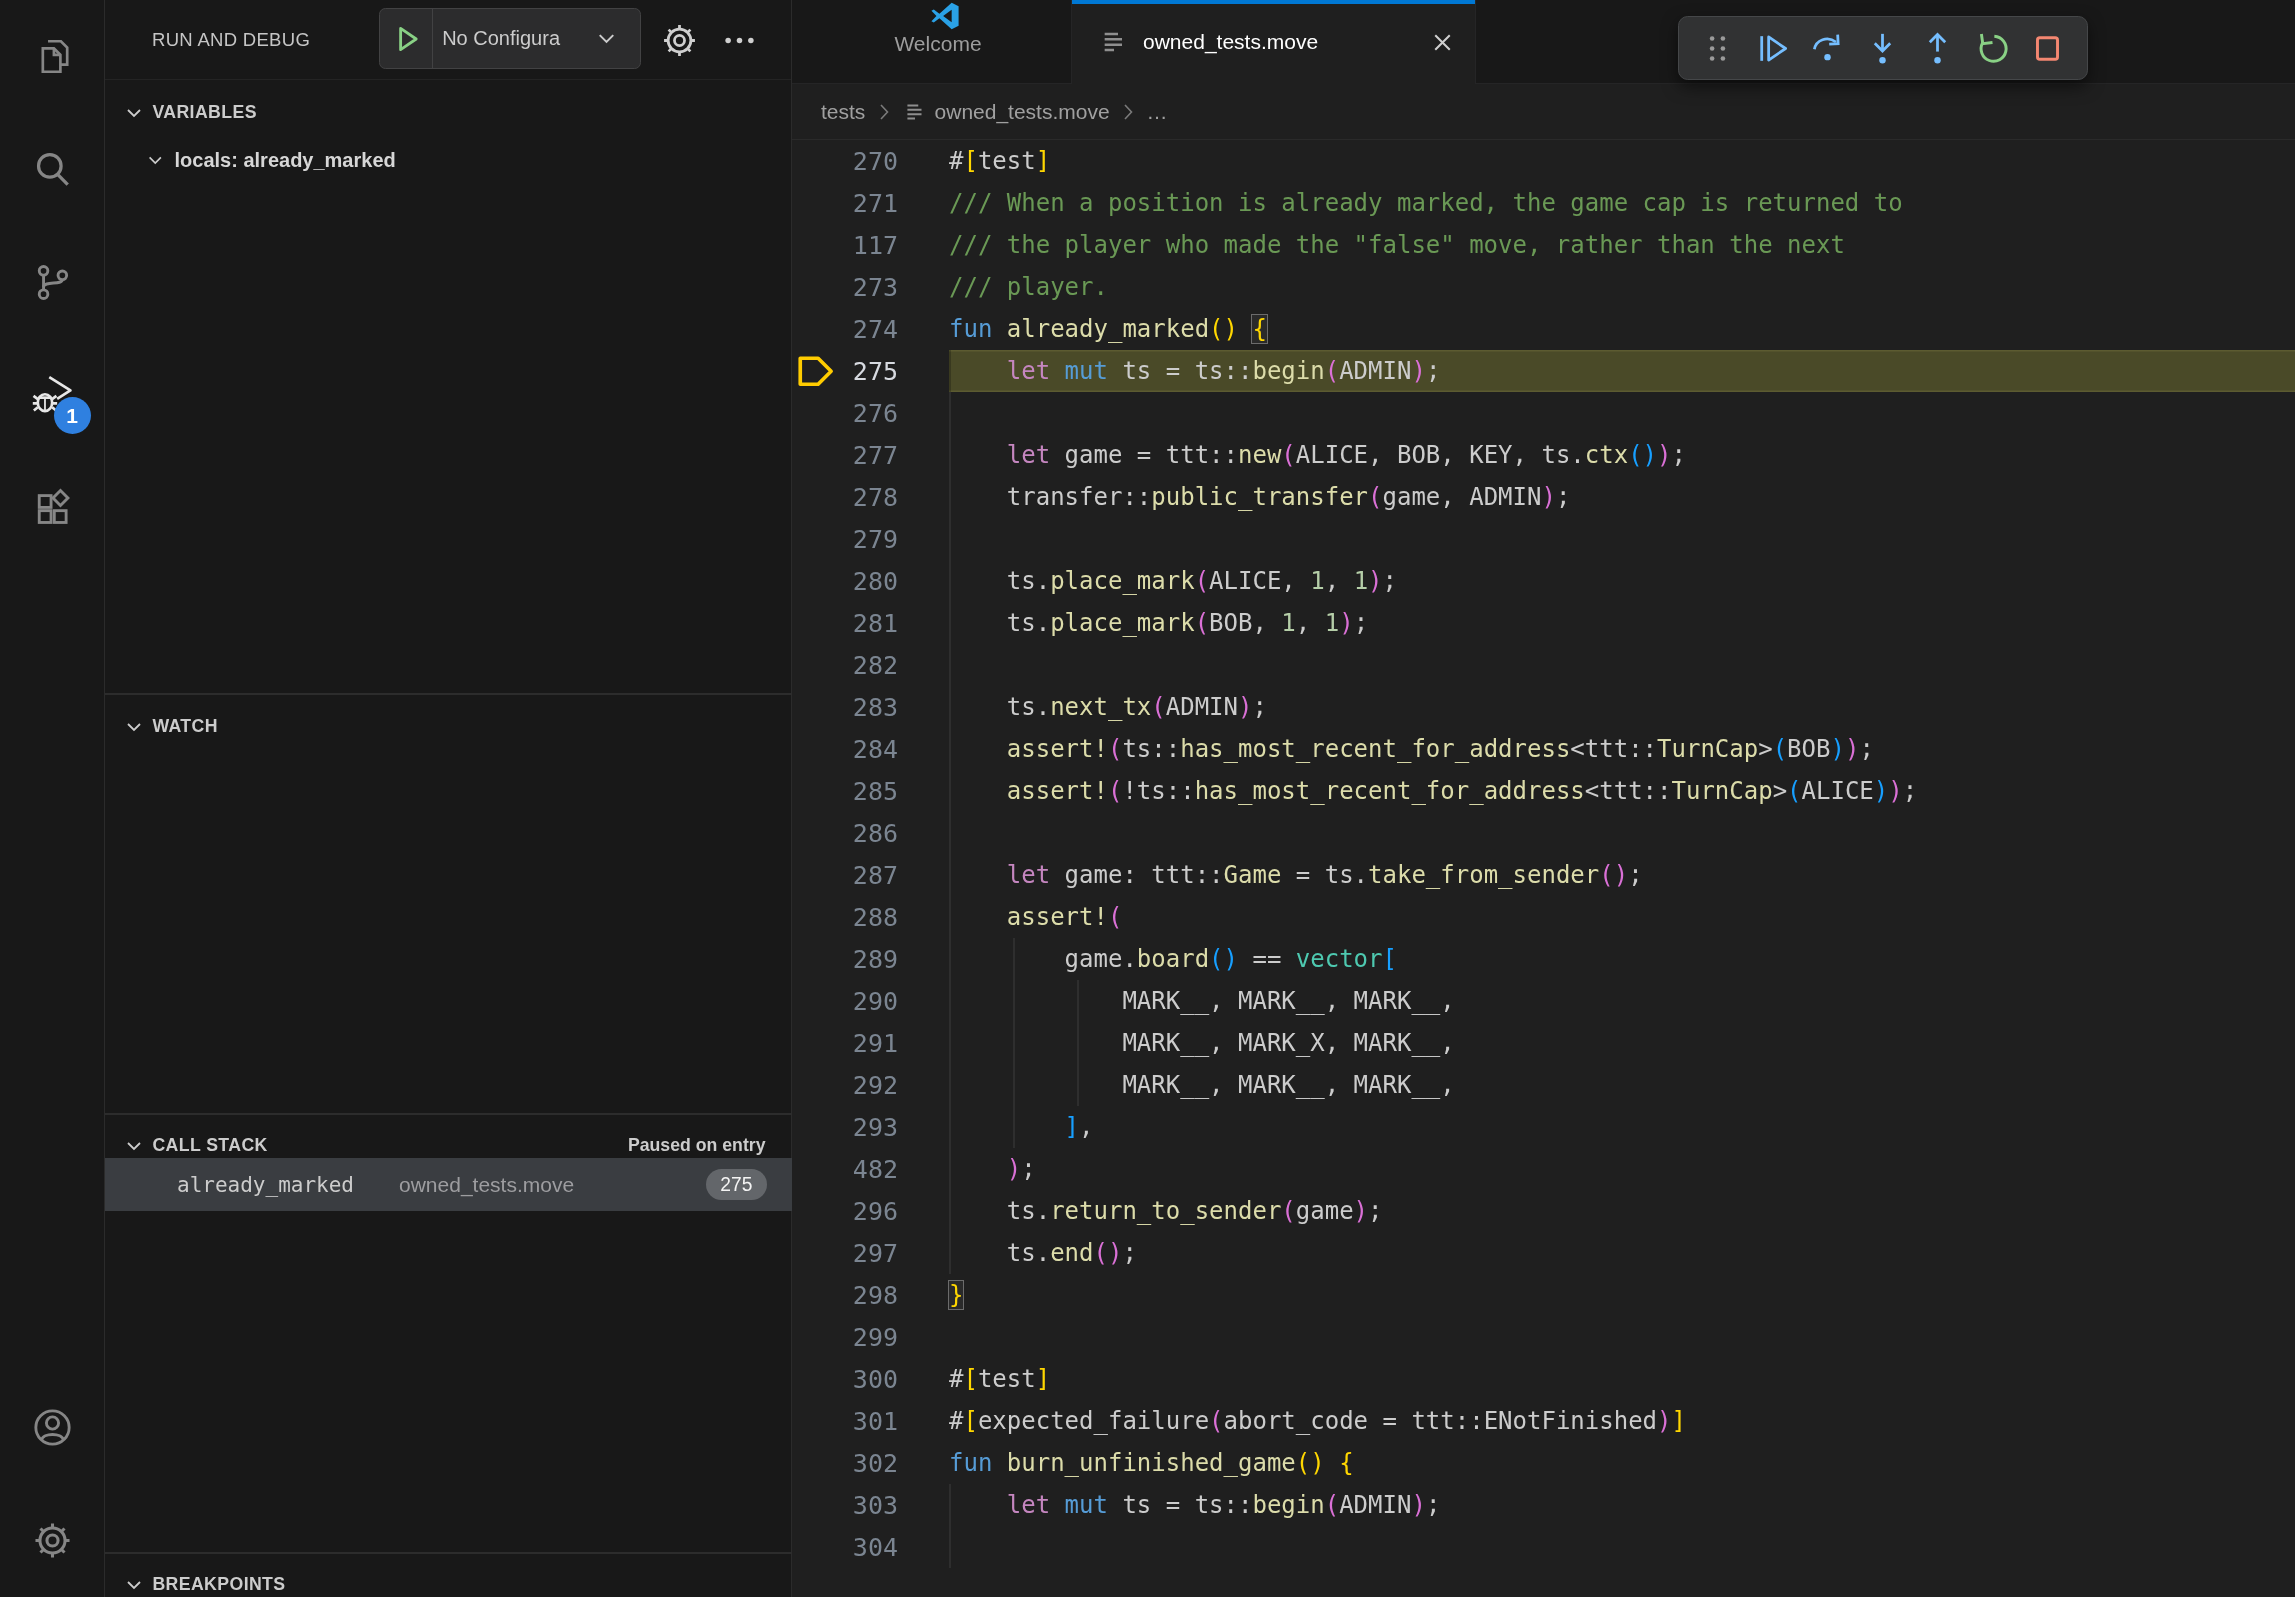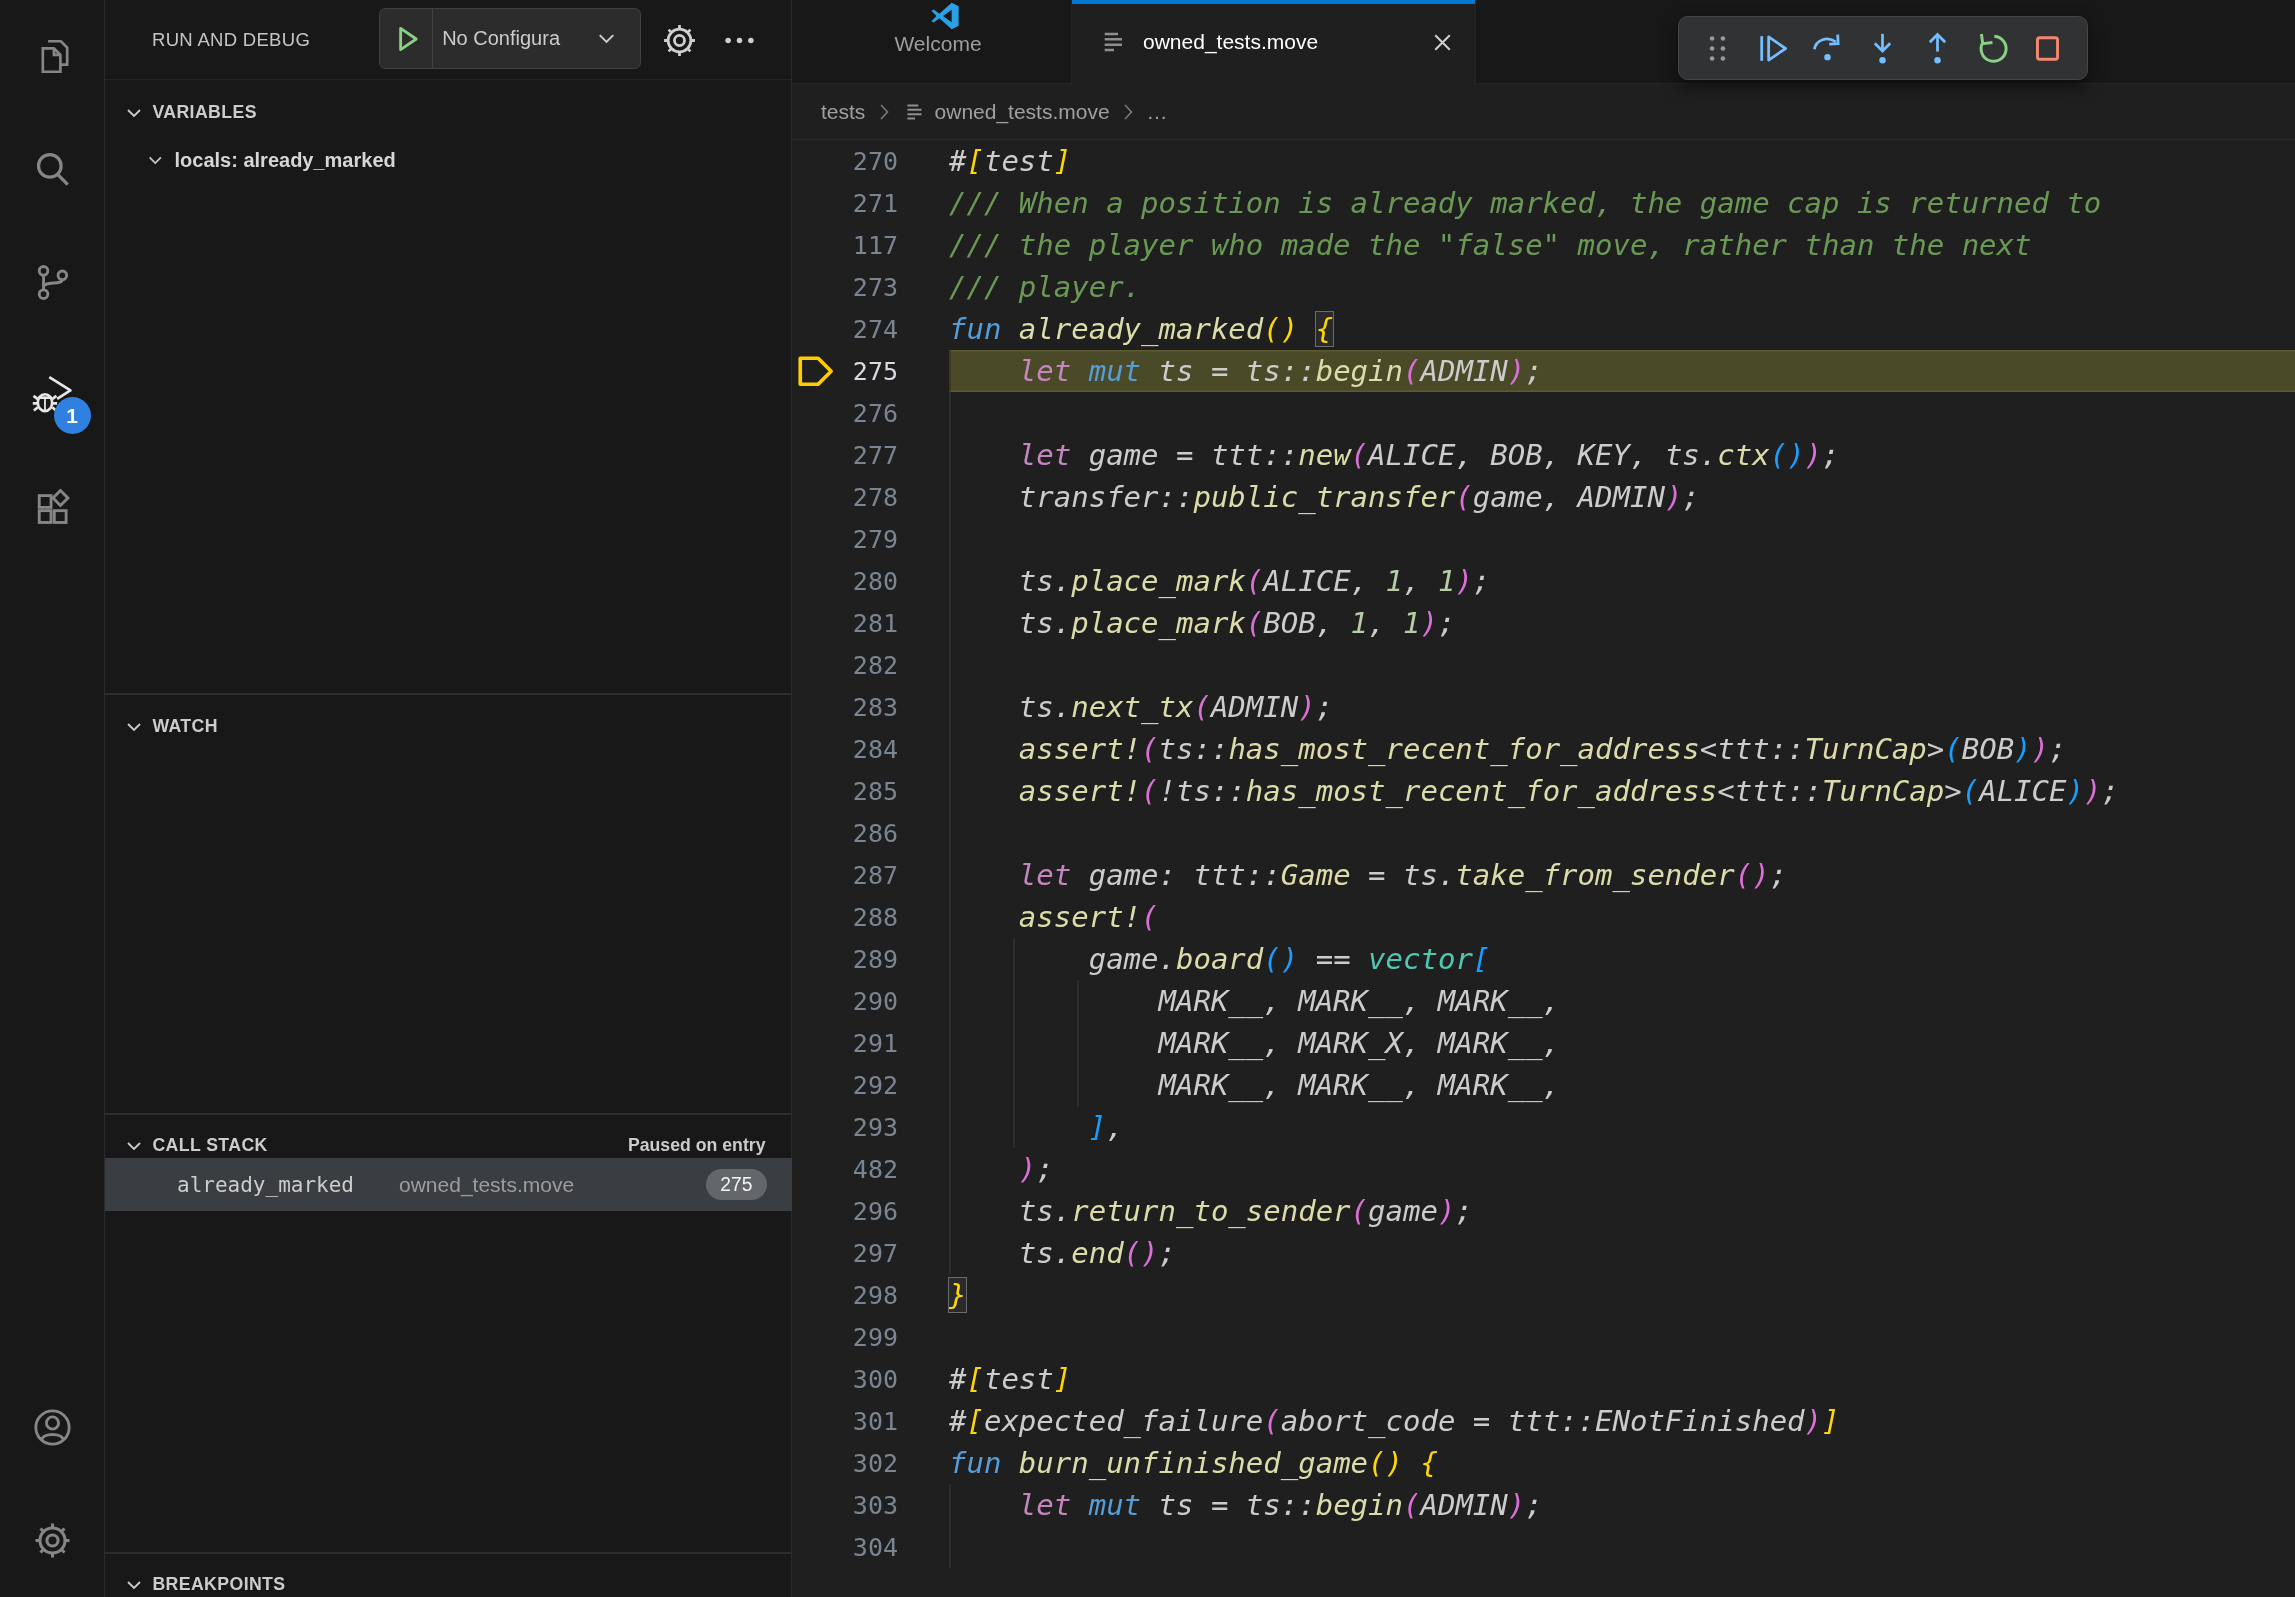--- a/index.html
+++ b/index.html
@@ -92,21 +92,21 @@
   
   .code { position:absolute; left:0; top:140px; width:1503px; height:1457px; overflow:hidden;
     font-family:"DejaVu Sans Mono", monospace; }
   .line { display:flex; height:42px; }
   .gut { width:157px; flex:none; position:relative; display:flex; align-items:center;
     justify-content:flex-end; padding-right:51px; }
   .lnum { font-size:25px; color:#7b8591; }
   .line.current .lnum { color:#d7dae0; }
   .marker { position:absolute; left:4.8px; top:50%; transform:translateY(-50%);
     width:39px; height:32px; }
-  .txt { flex:1; position:relative; white-space:pre; font-size:29px; line-height:42px;font-style:italic; }
+  .txt { flex:1; position:relative; white-space:pre; font-size:24px; line-height:42px; }
   .line.current .txt { background:#4a4a28;
     box-shadow:inset 0 1.6px 0 0 #5c5b31, inset 0 -1.6px 0 0 #5c5b31; }
   .gd { position:absolute; top:0; bottom:0; width:1.6px; background:#2e2e2e; }
   .line.current .gd { background:rgba(0,0,0,.22); }
   .tok { position:relative; z-index:1; }
   .tok.match { outline:1.6px solid #6b6b6b; outline-offset:0.8px; background:rgba(120,120,120,.12); }
 
   
   .dbg-toolbar { position:absolute; left:1678px; top:16px; height:64px;
     background:#313233; border:0.8px solid #454749; border-radius:9.7px;

